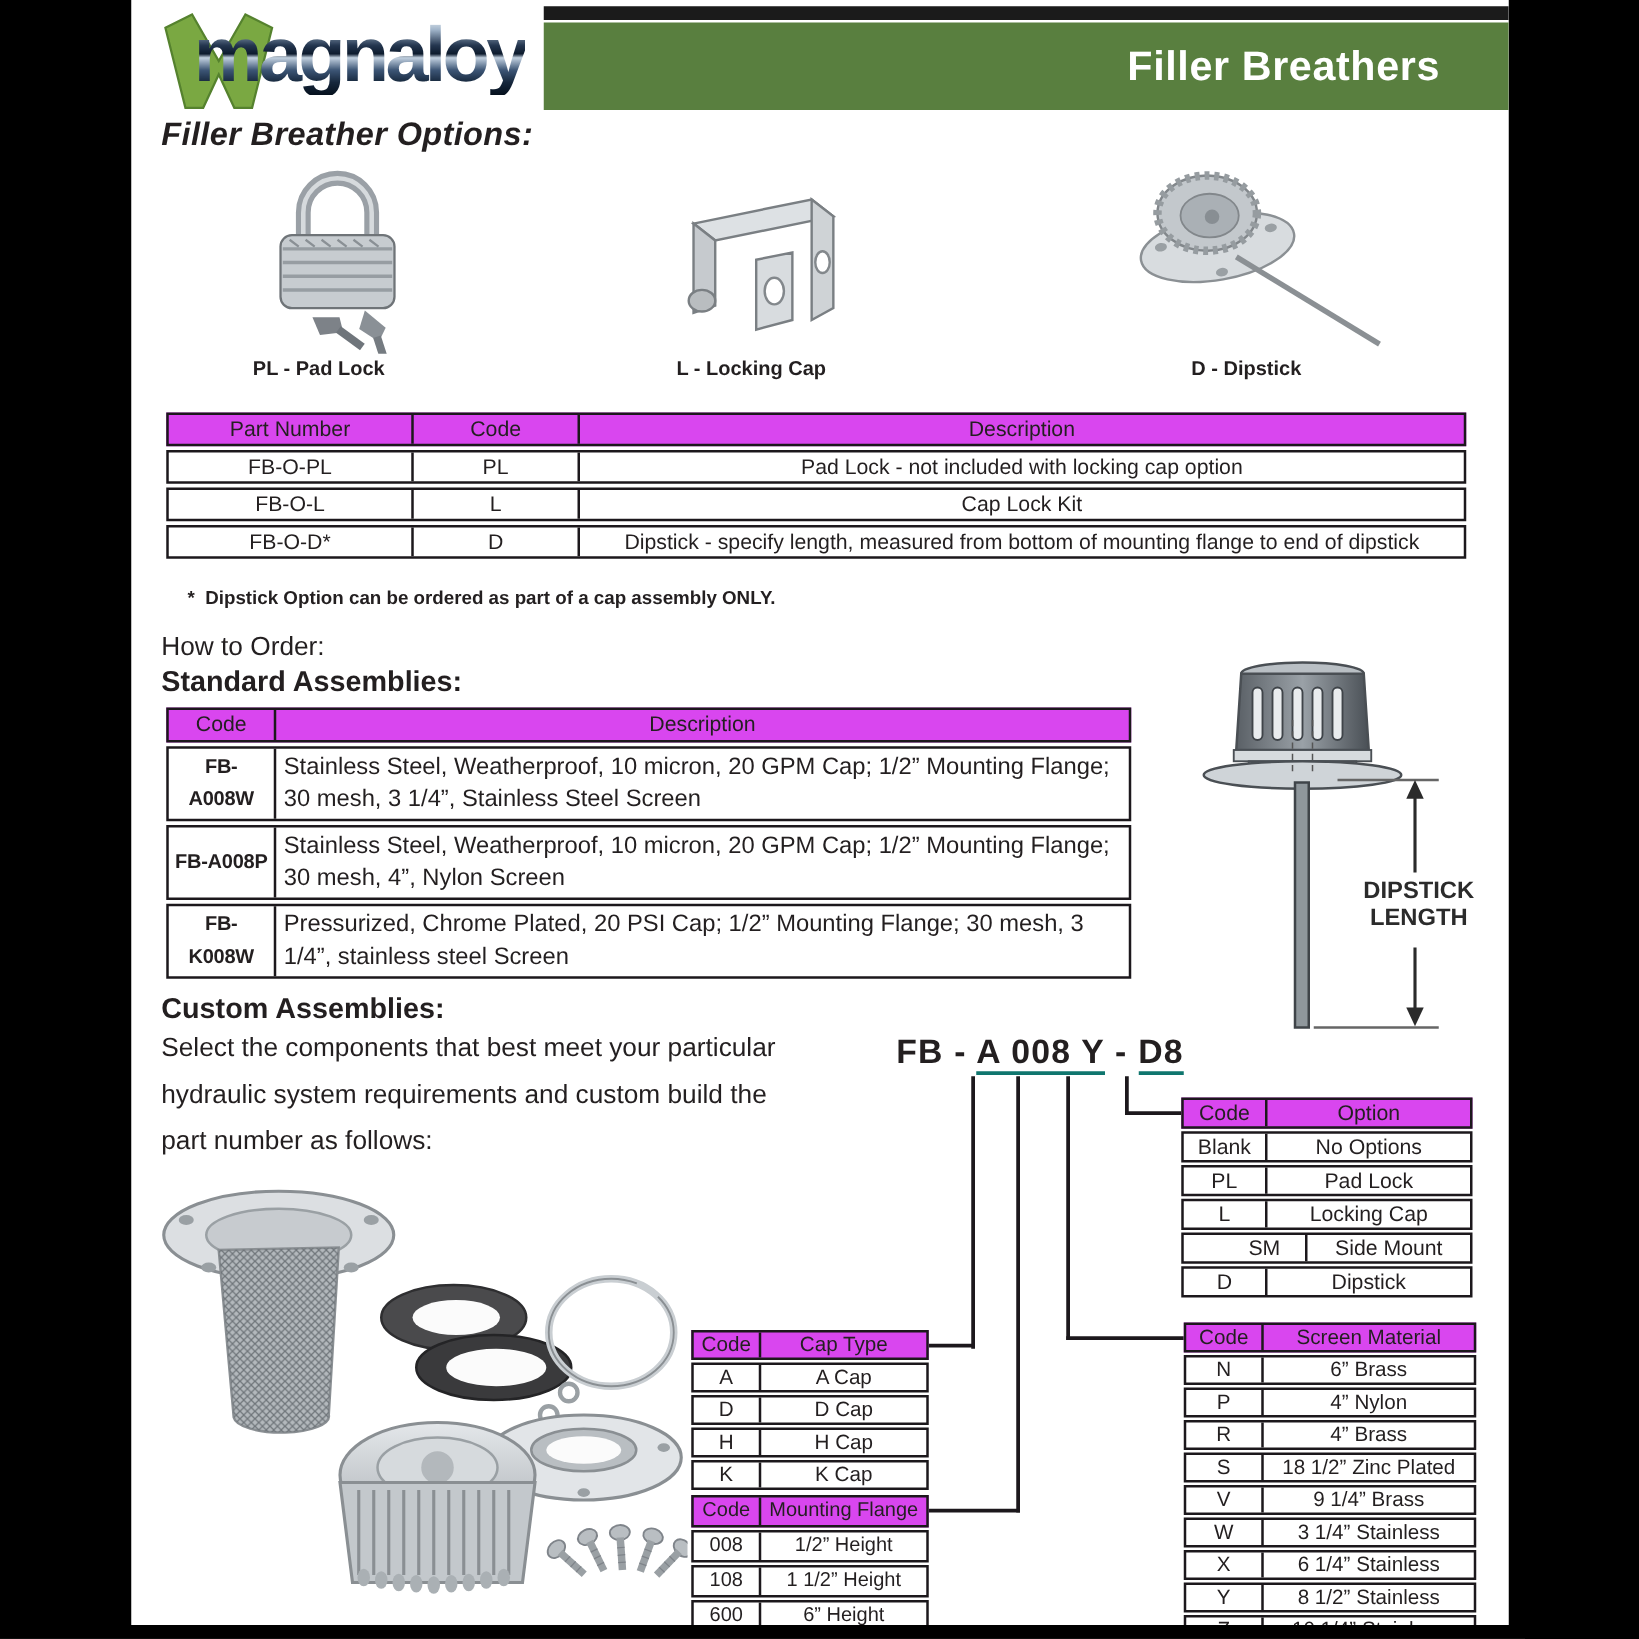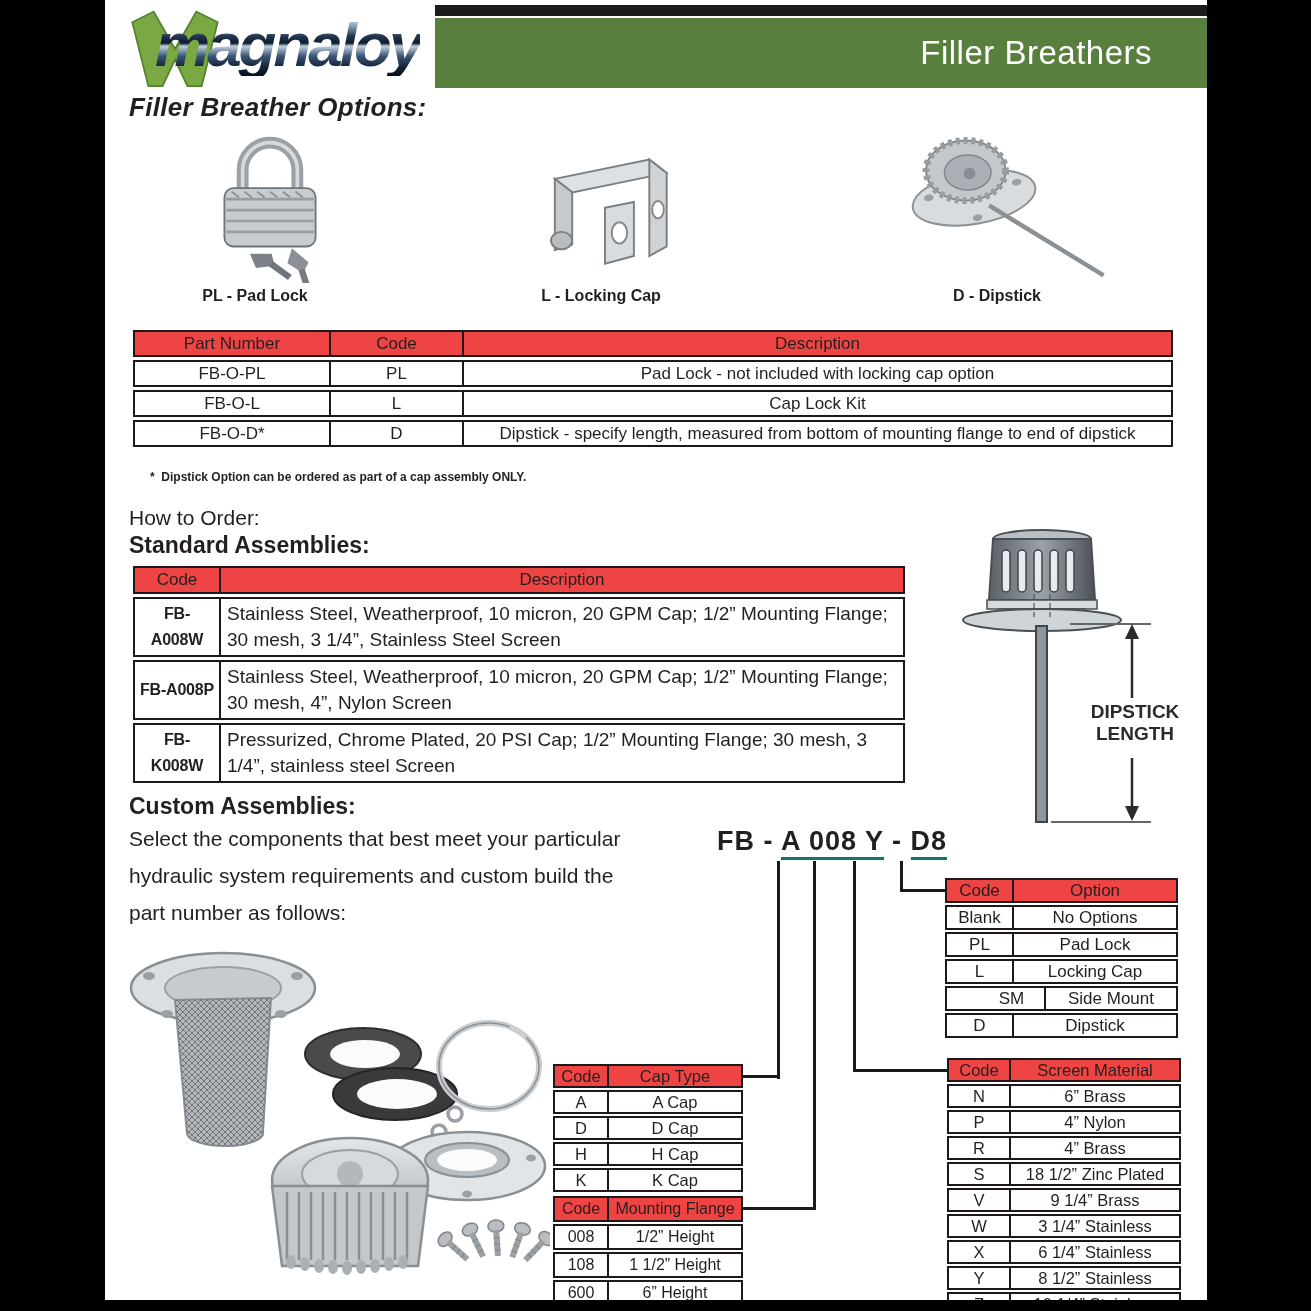--- a/index.html
+++ b/index.html
@@ -2,71 +2,71 @@
 <html><head>
 <meta charset="utf-8">
 <style>
   html,body{margin:0;padding:0;background:#000;}
   body{width:1311px;height:1311px;position:relative;font-family:"Liberation Sans",sans-serif;color:#231f20;}
   .page{position:absolute;left:105px;top:0;width:1102px;height:1300px;background:#fff;overflow:hidden;}
   .abs{position:absolute;}
 
   
   .banner-black{background:#1b1b1b;}
-  .banner-green{background:#597f3f;color:#fff;font-size:33px;font-weight:400;
+  .banner-green{background:#597f3f;color:#fff;font-size:33px;font-weight:700;
     display:flex;align-items:center;justify-content:flex-end;padding-right:55px;box-sizing:border-box;letter-spacing:.5px;}
   .brand{font-size:62px;font-weight:bold;letter-spacing:-3px;color:#2b3a52;line-height:1;}
   @supports ((background-clip:text) or (-webkit-background-clip:text)){
     .brand{background:linear-gradient(180deg,#eef3f8 0%,#9fb3c8 16%,#24364f 36%,#0d1b2d 47%,#c2d1e0 52%,#3c5575 68%,#16273c 84%,#05101d 100%);
       -webkit-background-clip:text;background-clip:text;color:transparent;}
   }
   .section-italic{font-style:italic;font-size:26px;font-weight:700;letter-spacing:.3px;}
 
   
   .figlabel{font-weight:bold;font-size:16px;text-align:center;}
 
   
   .tbl .trow{display:grid;border:2px solid #1c181c;background:#fff;margin-bottom:3px;}
-  .tbl .thead{background:#ef4444;}
+  .tbl .thead{background:#d946ef;}
   .tbl .tcell{text-align:center;border-left:2px solid #1c181c;padding:2px 4px;font-size:17px;line-height:19px;
     display:flex;align-items:center;justify-content:center;box-sizing:border-box;}
   .tbl .tcell:first-child{border-left:none;}
 
   .t1 .tcell{line-height:19px;font-size:17px;}
   .std .trow{margin-bottom:3px;}
   .std .tcell{font-size:19px;line-height:26px;}
   .std .thead .tcell{font-size:17px;line-height:20px;}
   .std .trow:not(.thead) .tcell.c0{font-weight:bold;font-size:16px;letter-spacing:-0.2px;}
   .std .trow:not(.thead) .tcell.c1{justify-content:flex-start;text-align:left;padding:2px 6px;display:block;}
   .sm .tcell{font-size:17px;line-height:17px;padding:2px 2px;}
   .sm .trow{margin-bottom:2px;}
   .cap .tcell{line-height:16px;font-size:16.5px;}
   .scr .tcell{line-height:16px;font-size:16.5px;}
   .mfl .tcell{line-height:18px;font-size:16px;}
 
-  .note{font-weight:bold;font-size:12px;white-space:pre-wrap;text-align:center;}
+  .note{font-weight:bold;font-size:15px;white-space:pre-wrap;text-align:center;}
   .plain-head{font-size:21px;}
   .bold-head{font-size:23px;font-weight:bold;}
   .body-par{font-size:21px;line-height:37px;}
 
   .pn{font-size:27px;font-weight:bold;white-space:pre;letter-spacing:1px;}
   .pn .u{border-bottom:3px solid #0f766e;padding-bottom:1px;}
 
   .conn{background:#1c181c;}
 </style>
 </head>
 <body>
 
 <div class="page">
 
   <div class="abs" style="left:18px;top:2px;width:315px;height:88px;">
     <svg class="abs" style="left:6px;top:6px;" width="92" height="80" viewBox="0 0 100 90">
       <polygon points="2,16 26,4 50,46 74,4 98,16 80,88 64,88 50,58 36,88 20,88" fill="#7aa842" stroke="#55822e" stroke-width="2"></polygon>
     </svg>
-    <div class="abs brand" style="left:32px;top:12px;font-style:italic;">magnaloy</div>
+    <div class="abs brand" style="left:32px;top:12px;">magnaloy</div>
   </div>
   <div class="abs banner-black" style="left:330px;top:5px;width:772px;height:11px;"></div>
   <div class="abs banner-green" style="left:330px;top:18px;width:772px;height:70px;">
     <span>Filler Breathers</span>
   </div>
 
   <div class="abs section-italic" style="left:24px;top:92px;">Filler Breather Options:</div>
 
   <svg class="abs" style="left:85px;top:128px;" width="160" height="155" viewBox="0 0 160 170">
     <path d="M50,72 V46 a30,30 0 0 1 60,0 V72" fill="none" stroke="#9aa0a6" stroke-width="13"></path>

